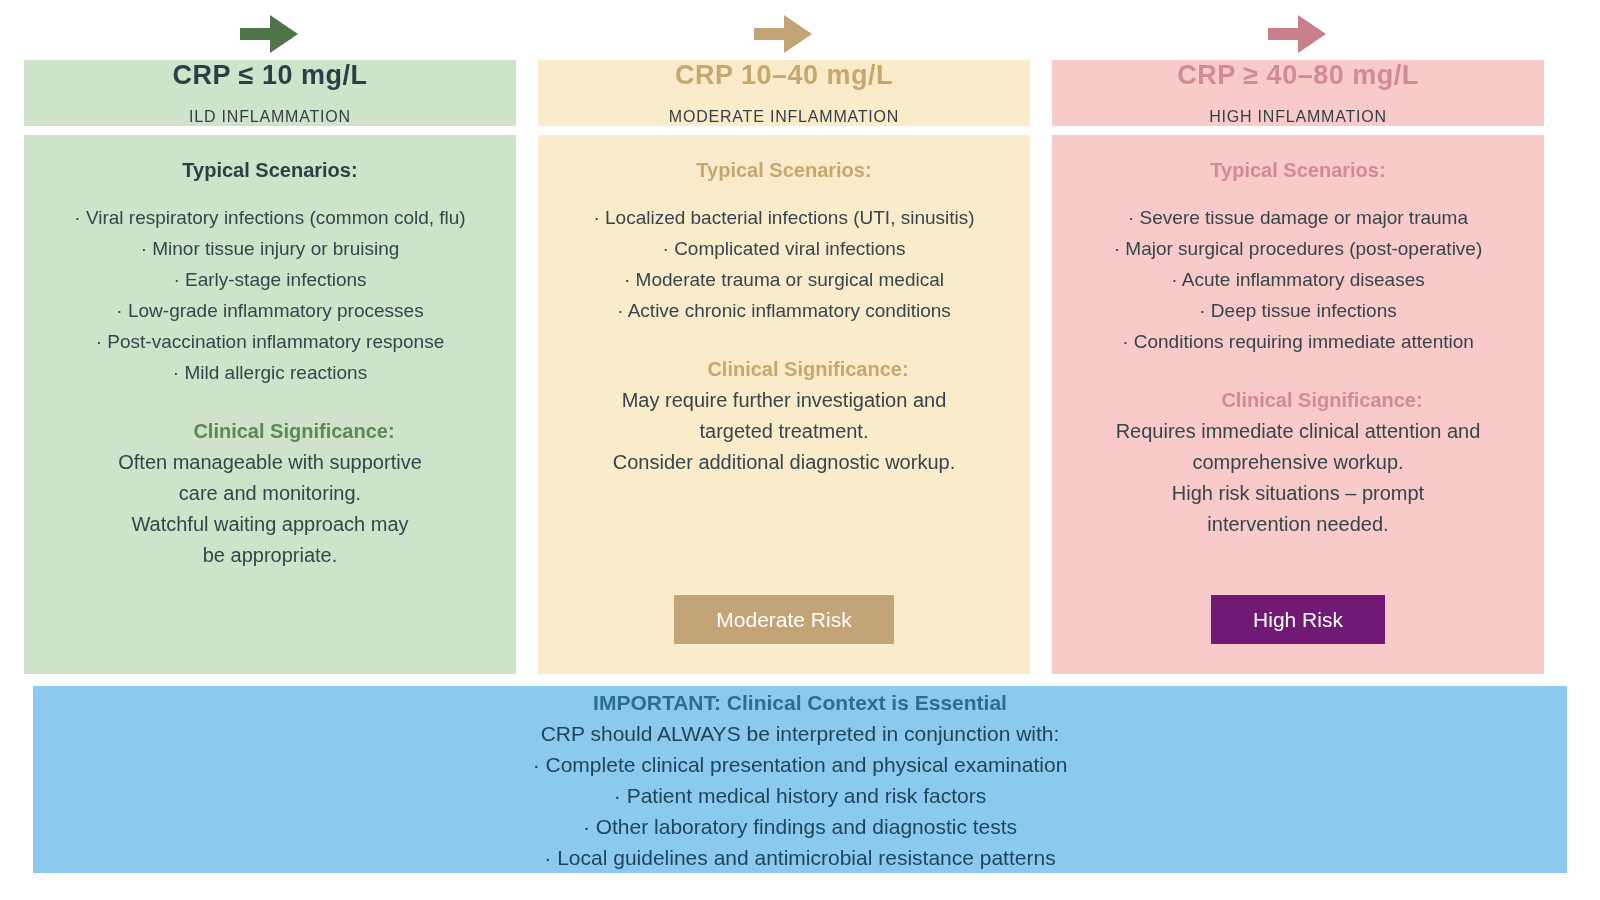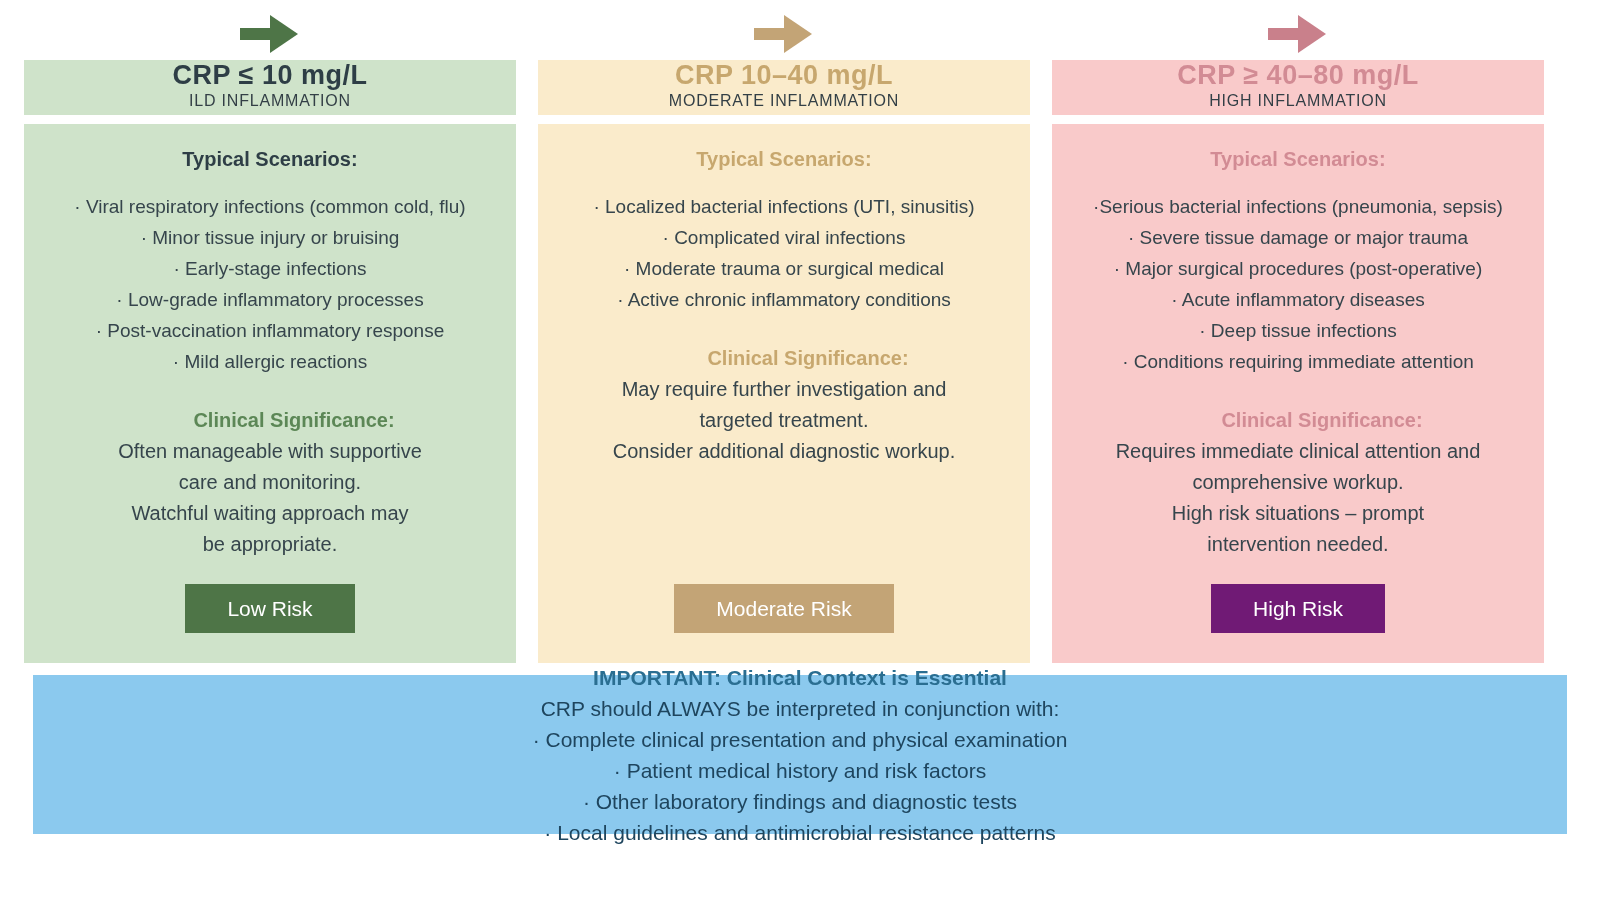--- a/index.html
+++ b/index.html
@@ -14,22 +14,22 @@
     display:flex;gap:22px;
     padding:8px 0 0 24px;
   }
   .col{width:492px;display:flex;flex-direction:column;}
   .arrow-row{height:52px;display:flex;justify-content:center;align-items:center;}
   .arrow{width:60px;height:44px;display:block;}
   .arrow-low{color:#4E7547;}
   .arrow-mod{color:#C3A476;}
   .arrow-high{color:#C9808B;}
   .band{
-    height:55px;margin-bottom:9px;
-    display:flex;flex-direction:column;justify-content:flex-start;align-items:center;
+    height:66px;margin-bottom:9px;
+    display:flex;flex-direction:column;justify-content:space-between;align-items:center;
     gap:1px;
   }
   .band-low,.card-low{background:#CFE3CA;}
   .band-mod,.card-mod{background:#FAEBCB;}
   .band-high,.card-high{background:#F9CACA;}
   .range{font-size:27px;font-weight:bold;letter-spacing:.5px;white-space:nowrap;}
   .level{font-size:16px;color:#333F46;letter-spacing:.8px;white-space:nowrap;}
   .t-low{color:#2E3E46;}
   .t-mod{color:#C7A76E;}
   .t-high{color:#D28B94;}
@@ -49,21 +49,21 @@
   .sig-line{font-size:20px;line-height:31px;color:#36454C;white-space:nowrap;text-align:center;}
   .badge{
     margin-top:auto;
     color:#ffffff;font-size:21px;line-height:21px;
     padding:14px 42px;white-space:nowrap;
   }
   .badge-low{background:#4E7547;}
   .badge-mod{background:#C3A476;}
   .badge-high{background:#701a75;}
   .banner{
-    margin:12px 33px 0;height:159px;background:#8BC9EE;
+    margin:12px 33px 0;height:187px;background:#8BC9EE;
     display:flex;flex-direction:column;justify-content:center;align-items:center;
   }
   .banner-title{font-size:21px;font-weight:bold;color:#2A6E91;line-height:31px;white-space:nowrap;}
   .banner-line{font-size:21px;color:#1E455E;line-height:31px;white-space:nowrap;}
 </style>
 </head>
 <body>
 
 <div class="canvas">
   <div class="grid">
@@ -89,21 +89,20 @@
           <div class="bullet">· Post-vaccination inflammatory response</div>
           <div class="bullet">· Mild allergic reactions</div>
         </div>
         <div class="sig">
           <div class="sig-label s-low">Clinical Significance:</div>
           <div class="sig-line">Often manageable with supportive</div>
           <div class="sig-line">care and monitoring.</div>
           <div class="sig-line">Watchful waiting approach may</div>
           <div class="sig-line">be appropriate.</div>
         </div>
-        <div class="badge badge-low">Low Risk</div>
       </div>
     </section>
 
     <section class="col">
       <div class="arrow-row">
         <svg class="arrow arrow-mod" viewBox="0 0 60 44" xmlns="http://www.w3.org/2000/svg">
           <rect x="0" y="16" width="36" height="12" fill="currentColor"></rect>
           <polygon points="30,3 58,22 30,41" fill="currentColor"></polygon>
         </svg>
       </div>
@@ -136,21 +135,20 @@
           <polygon points="30,3 58,22 30,41" fill="currentColor"></polygon>
         </svg>
       </div>
       <header class="band band-high">
         <div class="range t-high">CRP ≥ 40–80 mg/L</div>
         <div class="level">HIGH INFLAMMATION</div>
       </header>
       <div class="card card-high">
         <h2 class="scen-title t-high">Typical Scenarios:</h2>
         <div class="bullets">
-          <div class="bullet">·Serious bacterial infections (pneumonia, sepsis)</div>
           <div class="bullet">· Severe tissue damage or major trauma</div>
           <div class="bullet">· Major surgical procedures (post-operative)</div>
           <div class="bullet">· Acute inflammatory diseases</div>
           <div class="bullet">· Deep tissue infections</div>
           <div class="bullet">· Conditions requiring immediate attention</div>
         </div>
         <div class="sig">
           <div class="sig-label s-high">Clinical Significance:</div>
           <div class="sig-line">Requires immediate clinical attention and</div>
           <div class="sig-line">comprehensive workup.</div>

